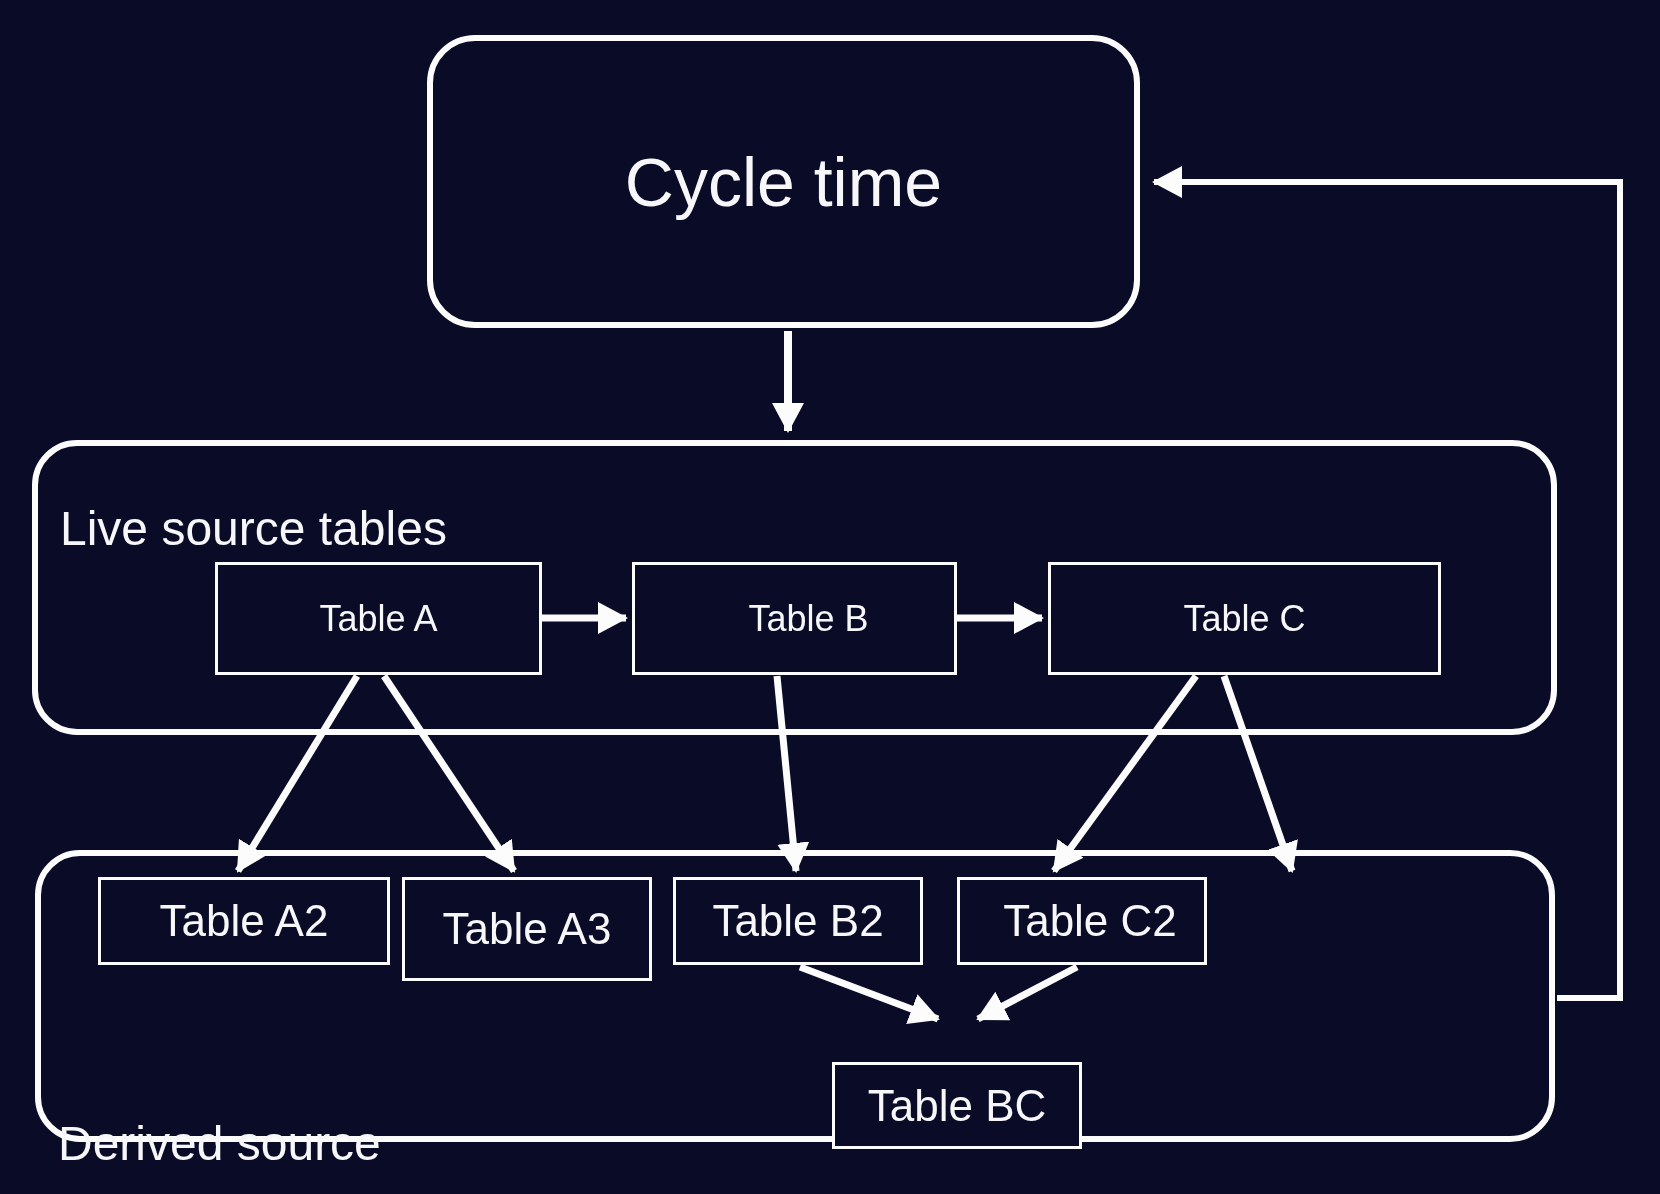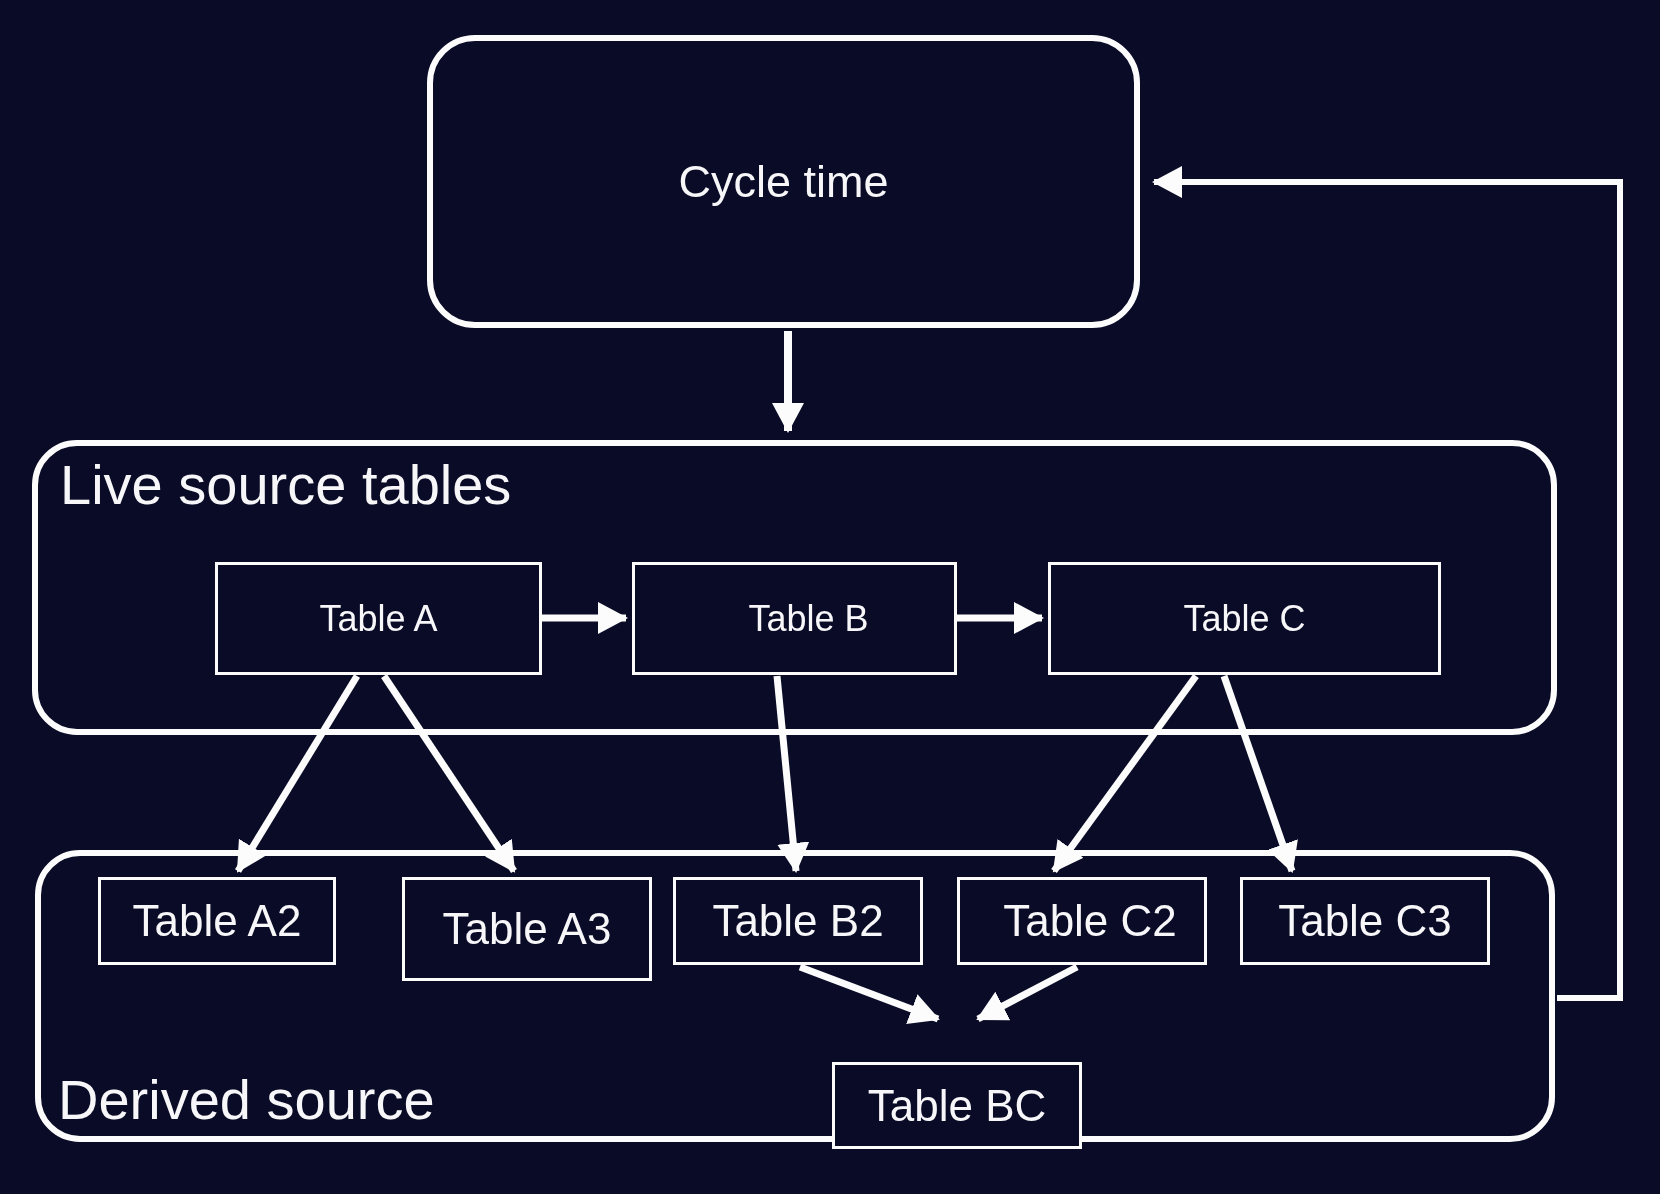--- a/index.html
+++ b/index.html
@@ -23,32 +23,33 @@
   }
   .box{
     position:absolute;
     box-sizing:border-box;
     display:flex;align-items:center;justify-content:center;
     background:var(--background);
   }
   .rounded-node{
     border:6px solid var(--stroke);
     border-radius:48px;
-    font-size:45px;
+    font-size:68px;
   }
   .group-container{
     border:6px solid var(--stroke);
     border-radius:45px;
     background:transparent;
   }
   .group-label{
     position:absolute;
-    font-size:56px;
+    font-size:48px;
     line-height:60px;
     white-space:nowrap;
+    margin-top:44px;
   }
   .table-box{
     border:3px solid var(--stroke);
     font-size:36px;
   }
   .table-box.small{
     font-size:44px;
   }
   .label{white-space:nowrap;}
 </style>
@@ -90,33 +91,30 @@
   <div class="box table-box" style="left:632px;top:562px;width:325px;height:113px;padding-left:28px;">
     <span class="label">Table B</span>
   </div>
   <div class="box table-box" style="left:1048px;top:562px;width:393px;height:113px;">
     <span class="label">Table C</span>
   </div>
 
   <div class="box group-container" style="left:35px;top:850px;width:1520px;height:292px;"></div>
   <span class="group-label" style="left:58px;top:1070px;">Derived source</span>
 
-  <div class="box table-box small" style="left:98px;top:877px;width:238px;height:88px;">
+  <div class="box table-box small" style="left:98px;top:877px;width:292px;height:88px;">
     <span class="label">Table A2</span>
   </div>
   <div class="box table-box small" style="left:402px;top:877px;width:250px;height:104px;">
     <span class="label">Table A3</span>
   </div>
   <div class="box table-box small" style="left:673px;top:877px;width:250px;height:88px;">
     <span class="label">Table B2</span>
   </div>
   <div class="box table-box small" style="left:957px;top:877px;width:250px;height:88px;padding-left:16px;">
     <span class="label">Table C2</span>
   </div>
-  <div class="box table-box small" style="left:1240px;top:877px;width:250px;height:88px;">
-    <span class="label">Table C3</span>
-  </div>
 
   <div class="box table-box small" style="left:832px;top:1026px;width:250px;height:87px;margin-top:36px;">
     <span class="label">Table BC</span>
   </div>
 
 </div>
 
 </body></html>

